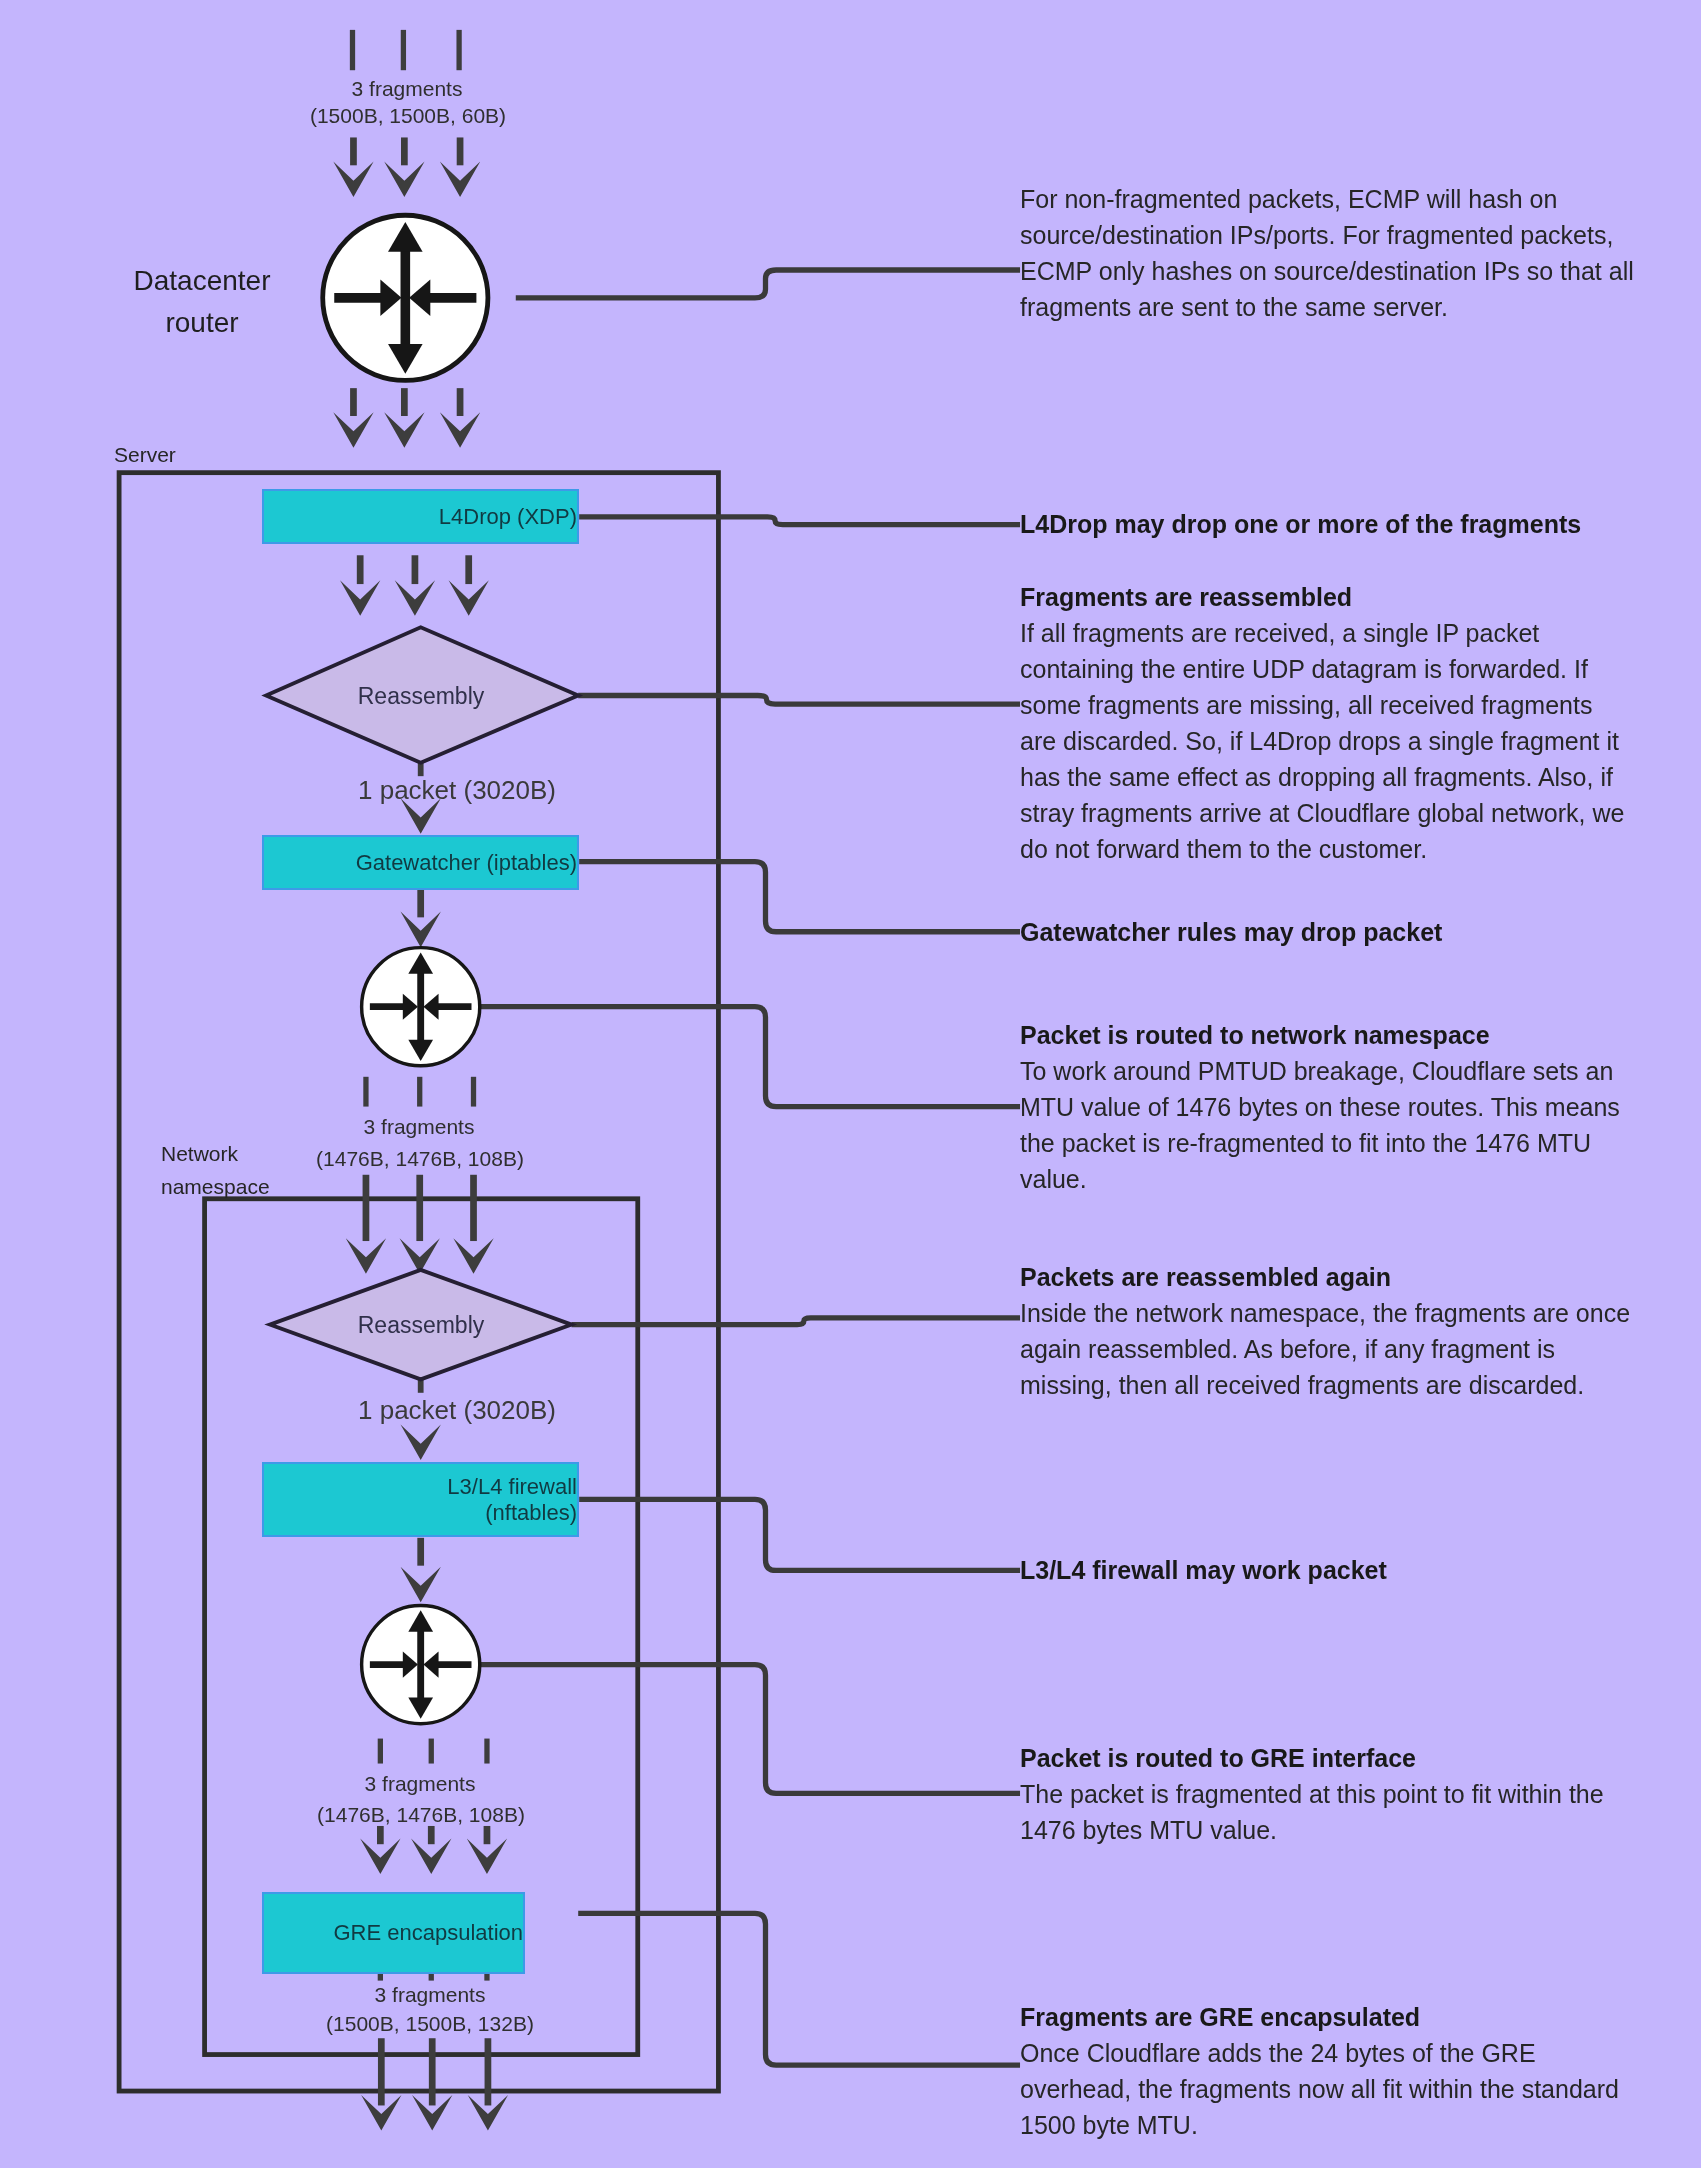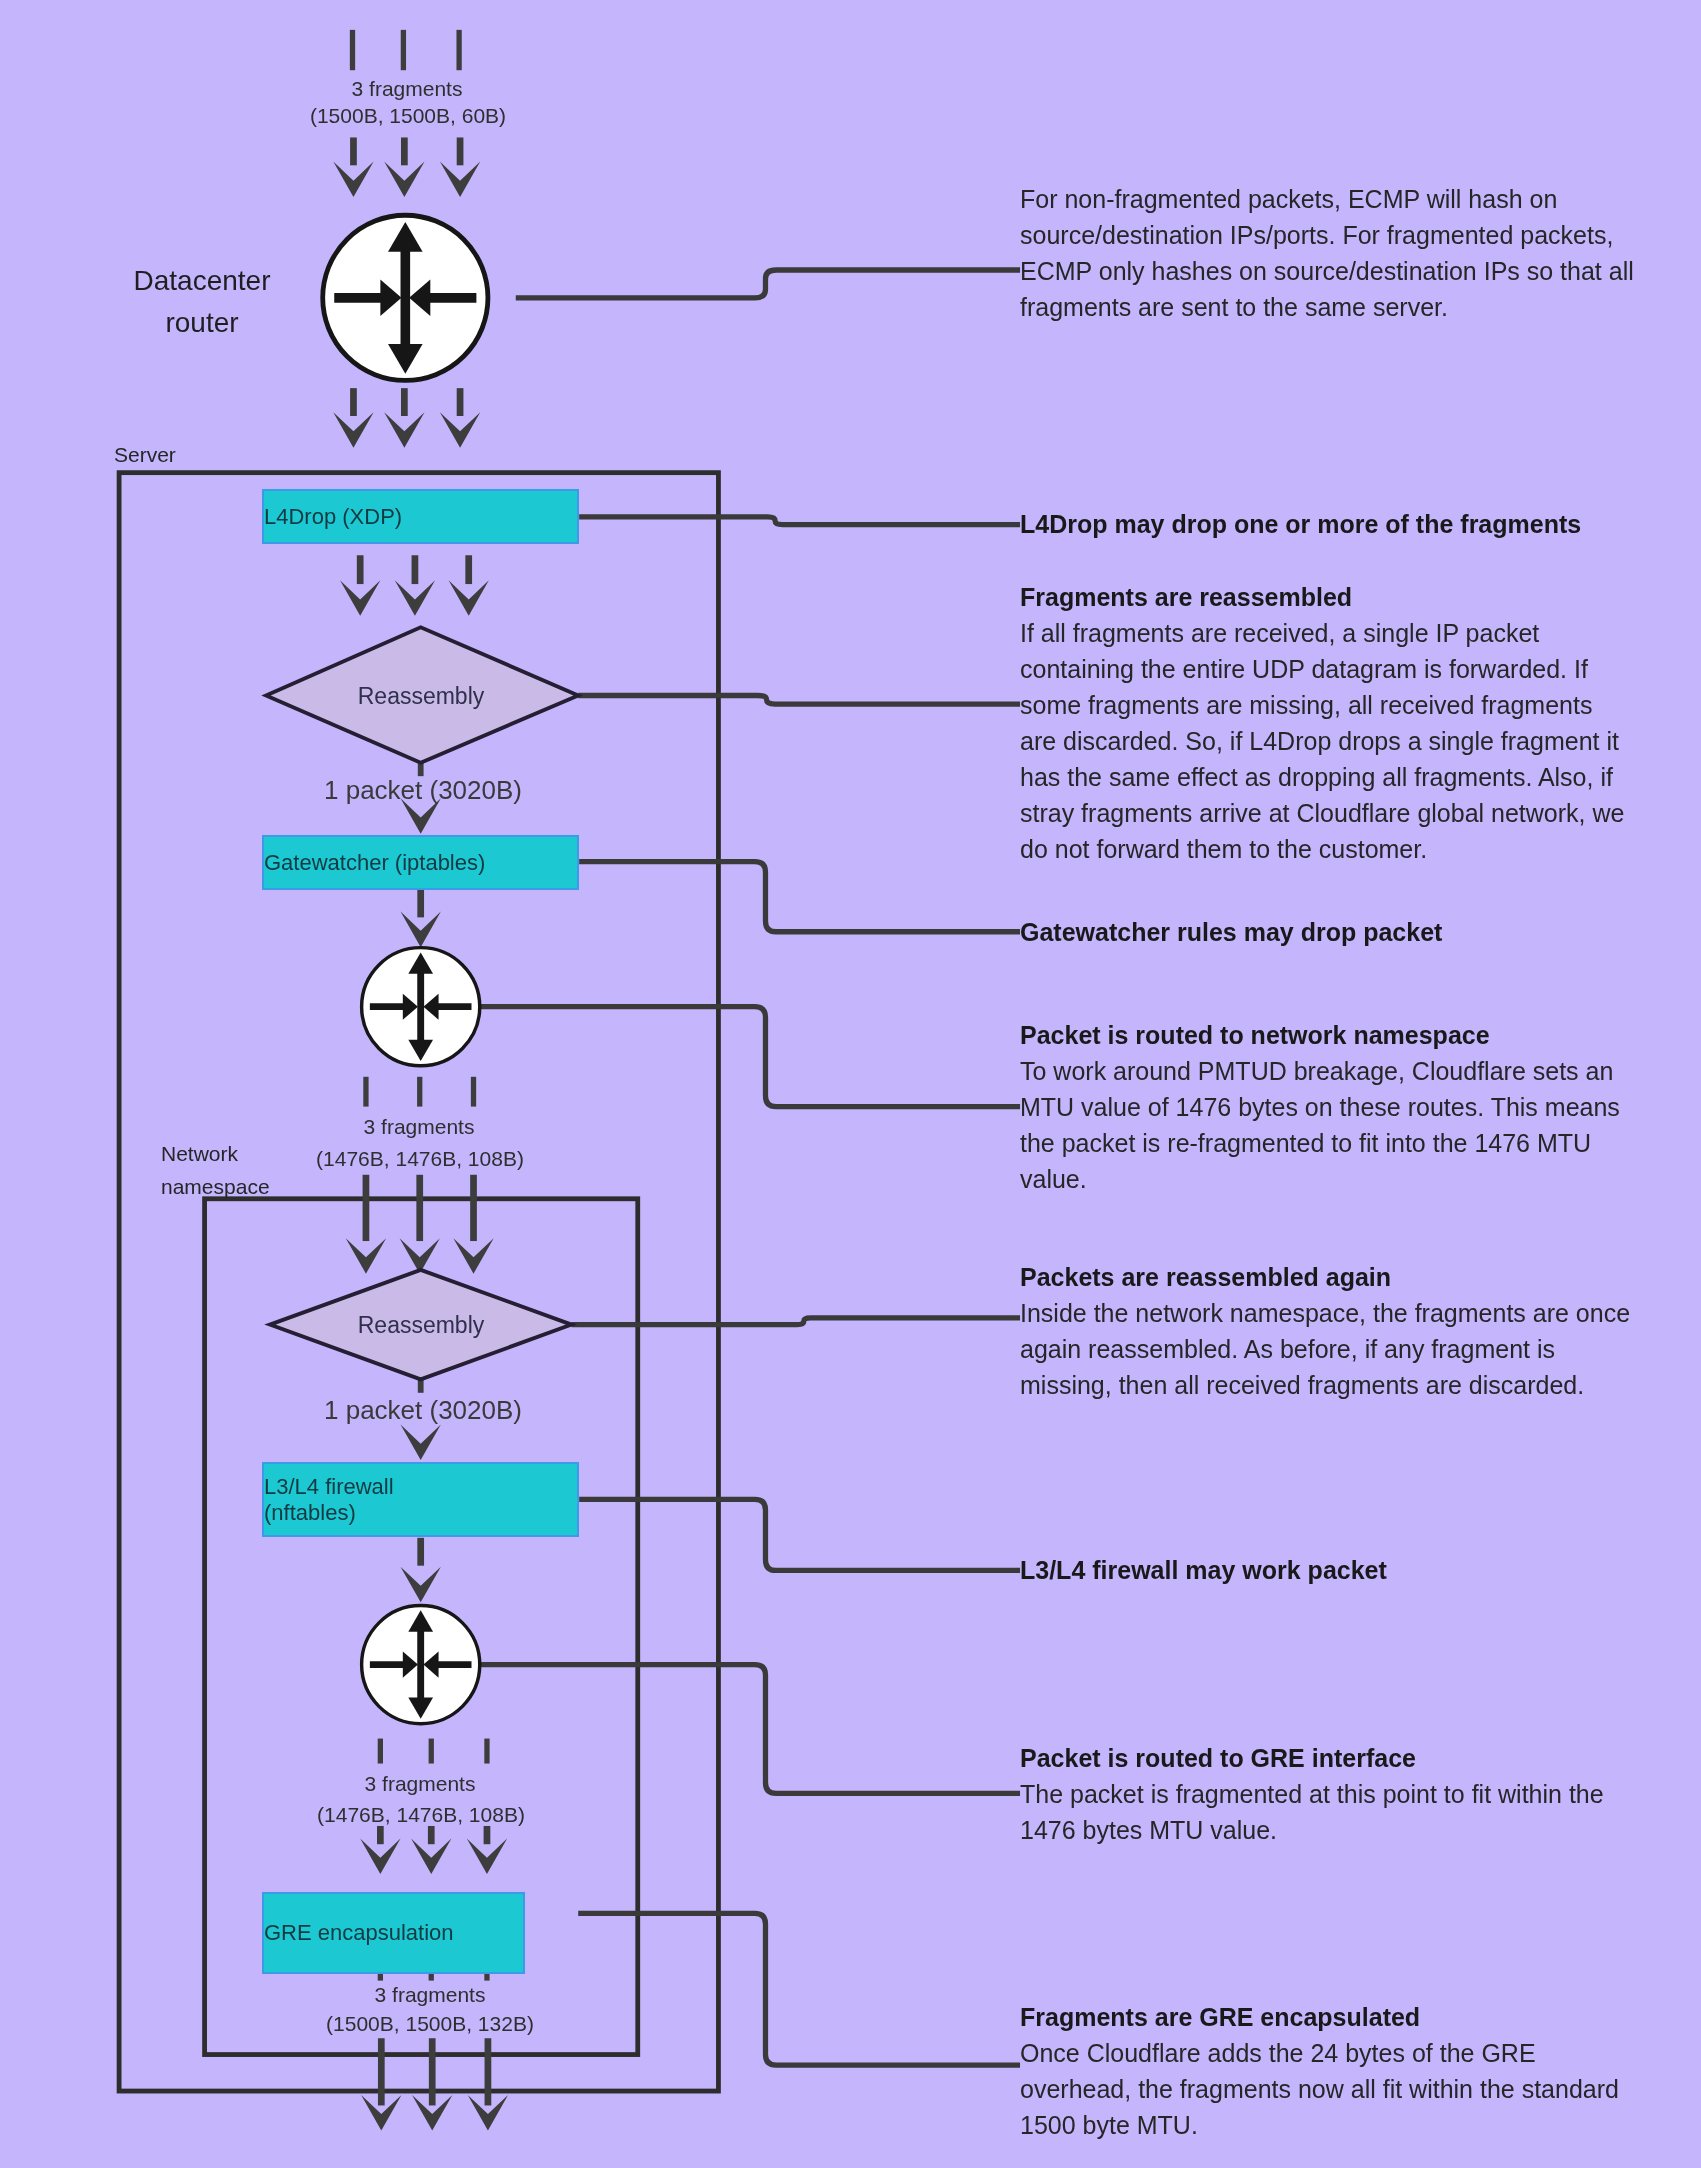--- a/index.html
+++ b/index.html
@@ -4,29 +4,29 @@
 <style>
   html,body{margin:0;padding:0;background:#fff;}
   #stage{
     position:relative;width:1701px;height:2168px;background:#c4b5fd;overflow:hidden;
     font-family:"Liberation Sans","DejaVu Sans",sans-serif;color:#2f2f2f;
   }
   #diagram-svg{position:absolute;left:0;top:0;}
 
   
   .clbl{position:absolute;transform:translate(-50%,-50%);white-space:nowrap;font-size:21px;color:#2f2f2f;}
-  .packet{font-size:26px;color:#3a3a3a;}
+  .packet{font-size:26px;color:#3a3a3a;margin-left:34px;}
   .big{font-size:28px;color:#1f1f1f;}
   .boxtag{position:absolute;white-space:nowrap;font-size:21px;color:#262626;}
 
   
   .proc{
     position:absolute;box-sizing:border-box;
     background:#1cc8d2;border:2.9px solid #3d9ae8;
-    display:flex;flex-direction:column;align-items:flex-start;justify-content:center;
+    display:flex;flex-direction:column;align-items:flex-end;justify-content:center;
     font-size:22px;color:#113a42;text-align:center;line-height:26px;
   }
   .dlabel{font-size:23px;color:#30304a;}
 
   
   .ann{position:absolute;left:1020px;width:672px;font-size:25px;line-height:36px;color:#262626;}
   .ann-h{font-weight:bold;color:#191919;white-space:nowrap;}
   .ann-line{white-space:nowrap;}
 </style>
 </head>

